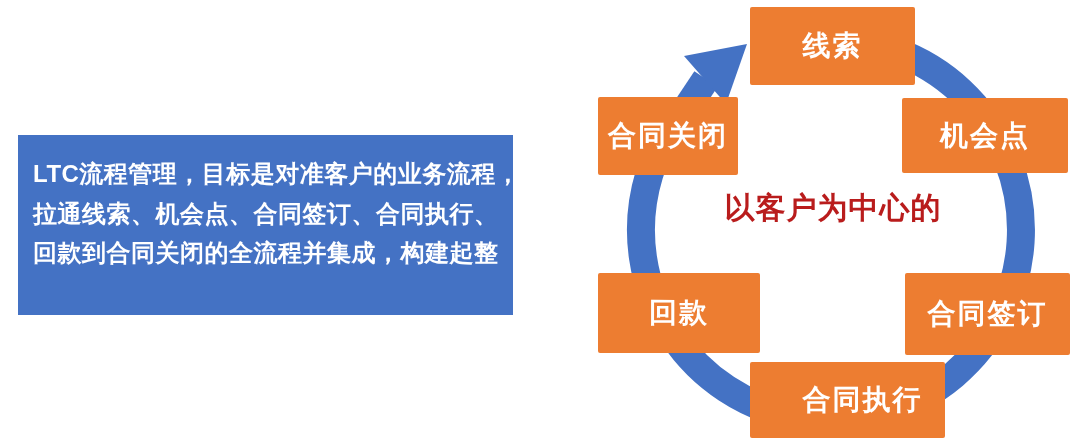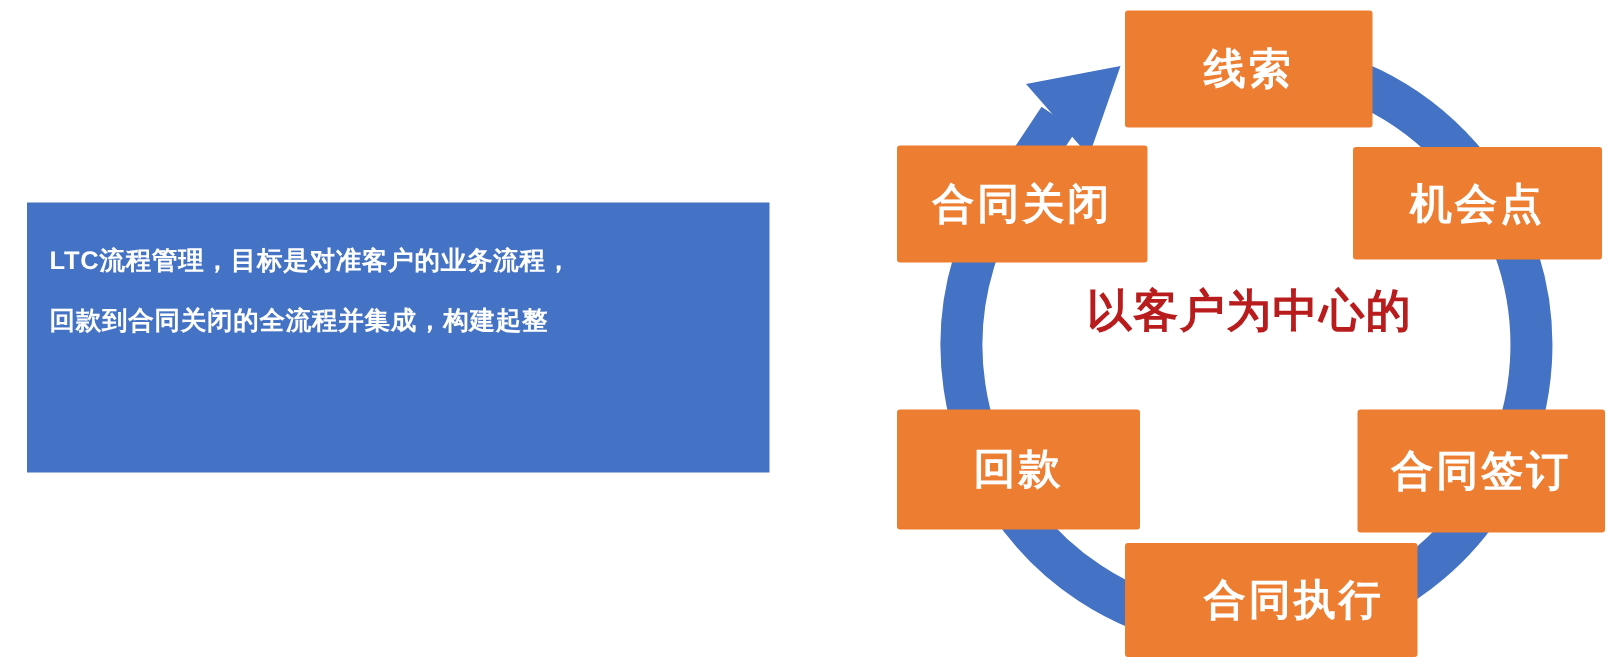--- a/index.html
+++ b/index.html
@@ -23,21 +23,21 @@
     top: 135px;
     width: 495px;
     height: 180px;
     background: #4472C4;
     box-sizing: border-box;
     padding: 19px 14px 0 15px;
     z-index: 2;
   }
   .desc-line {
     color: #ffffff;
-    font-size: 17px;
+    font-size: 24px;
     font-weight: 700;
     line-height: 39.5px;
     white-space: nowrap;
     letter-spacing: 0.5px;
   }
 
   
   .cycle-svg {
     position: absolute;
     left: 0;
@@ -60,21 +60,21 @@
     font-size: 28px;
     font-weight: 700;
     letter-spacing: 2px;
     white-space: nowrap;
   }
   .node-lead              { left: 750px; top: 7px;   width: 165px; height: 78px; }
   .node-opportunity       { left: 902px; top: 98px;  width: 166px; height: 75px; align-items: center; }
   .node-contract-signing  { left: 905px; top: 273px; width: 165px; height: 82px; }
   .node-contract-execution{ left: 750px; top: 362px; width: 165px; height: 76px; padding-left: 30px; }
   .node-payment           { left: 598px; top: 273px; width: 162px; height: 80px; }
-  .node-contract-closure  { left: 598px; top: 97px;  width: 167px; height: 78px; }
+  .node-contract-closure  { left: 598px; top: 97px;  width: 140px; height: 78px; }
 
   .center-title {
     position: absolute;
     left: 633px;
     top: 185px;
     width: 400px;
     text-align: center;
     z-index: 3;
   }
   .center-title .ct-line {
@@ -86,20 +86,21 @@
     letter-spacing: 1px;
   }
 </style>
 </head>
 <body>
 
 <div class="canvas">
 
   <div class="desc-panel">
     <div class="desc-line">LTC流程管理，目标是对准客户的业务流程，</div>
+    <div class="desc-line">拉通线索、机会点、合同签订、合同执行、</div>
     <div class="desc-line">回款到合同关闭的全流程并集成，构建起整</div>
   </div>
 
   <svg class="cycle-svg" viewBox="0 0 1080 446">
 
     <path d="M 896 51.5 A 190 190 0 1 1 685.4 107.9" fill="none" stroke-width="28" stroke-linecap="butt" stroke="#4472C4"></path>
 
     <path d="M 676 124 L 706 79" fill="none" stroke-width="28" stroke-linecap="butt" stroke="#4472C4"></path>
 
     <polygon points="747,44 726,104 684,56" fill="#4472C4"></polygon>

